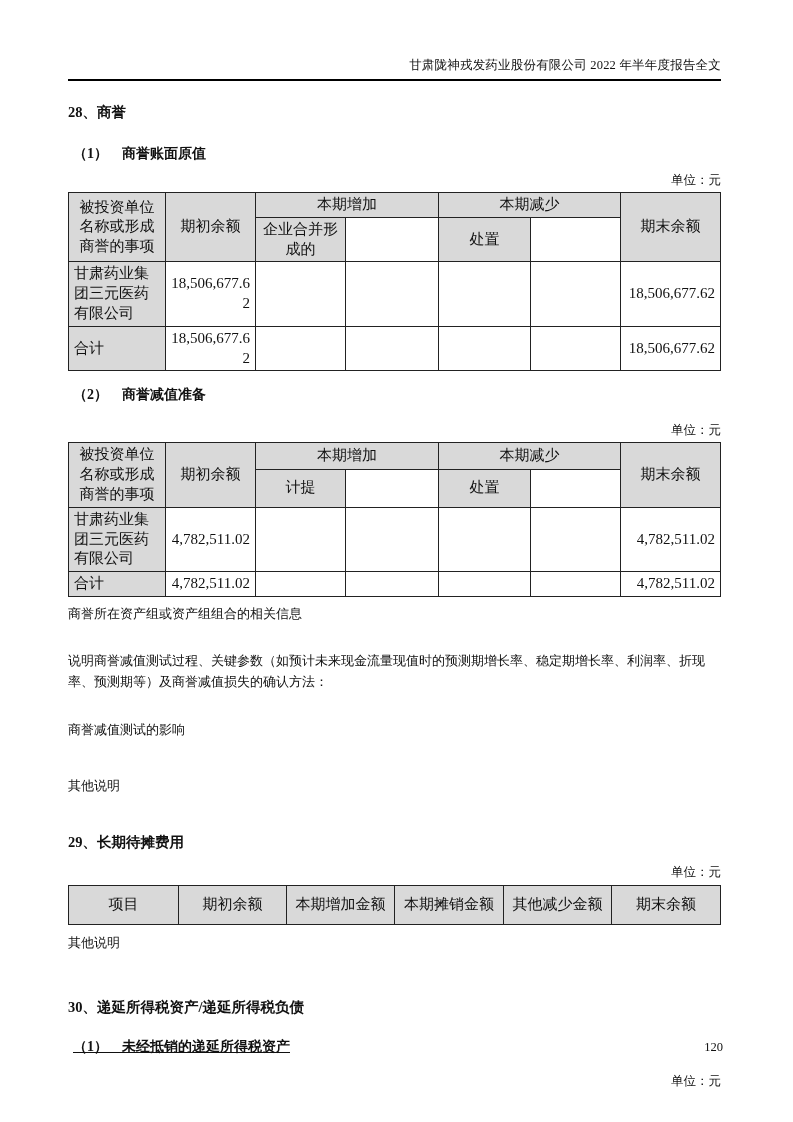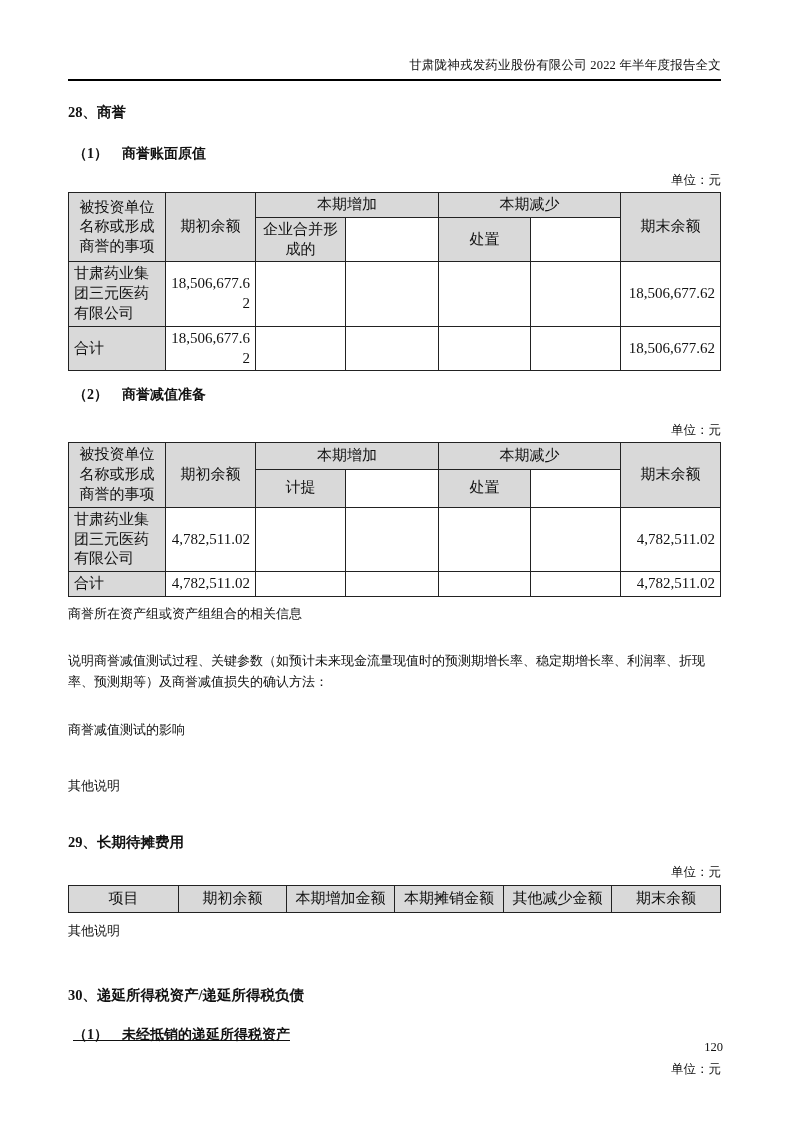--- a/index.html
+++ b/index.html
@@ -169,21 +169,21 @@
   <table class="fin" style="margin-top:4px;">
     <colgroup>
       <col style="width:110px">
         <col style="width:108px">
         <col style="width:108px">
       <col style="width:109px">
         <col style="width:108px">
         <col>
     </colgroup>
     <tbody>
-      <tr style="height:27px;">
+      <tr style="height:39px;">
         <td class="gray c">项目</td>
         <td class="gray c">期初余额</td>
         <td class="gray c">本期增加金额</td>
         <td class="gray c">本期摊销金额</td>
         <td class="gray c">其他减少金额</td>
         <td class="gray c">期末余额</td>
       </tr>
     </tbody>
   </table>
 

